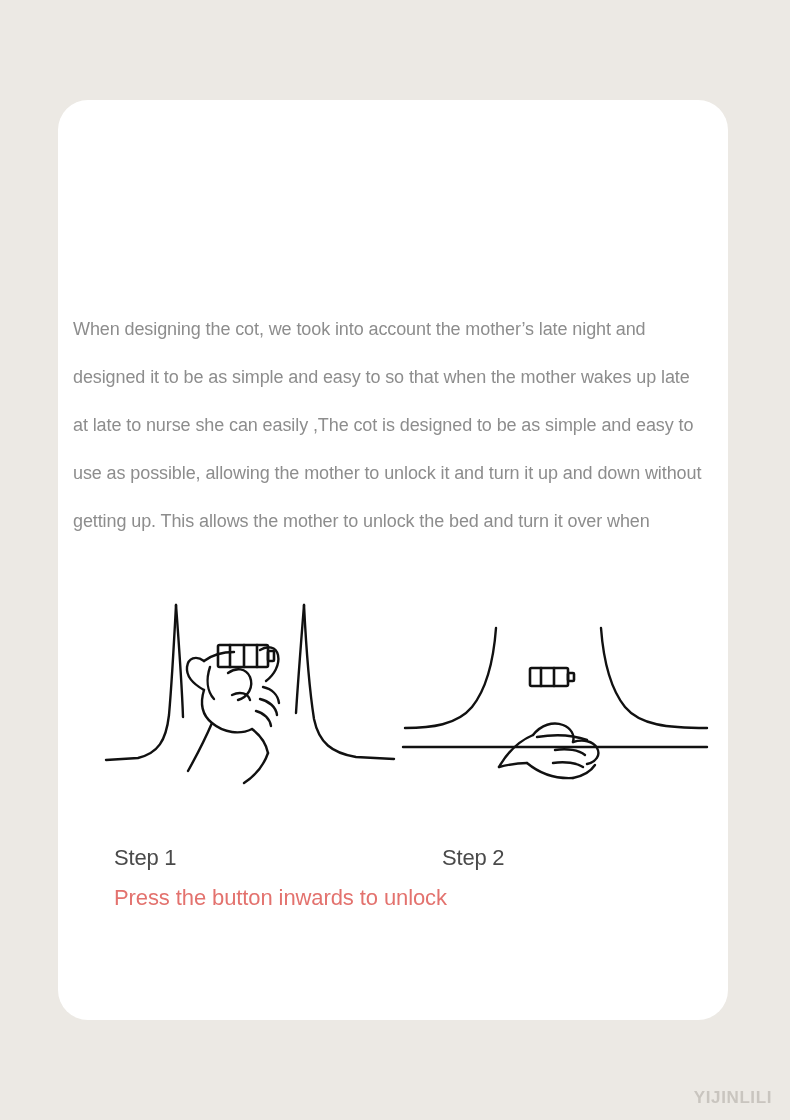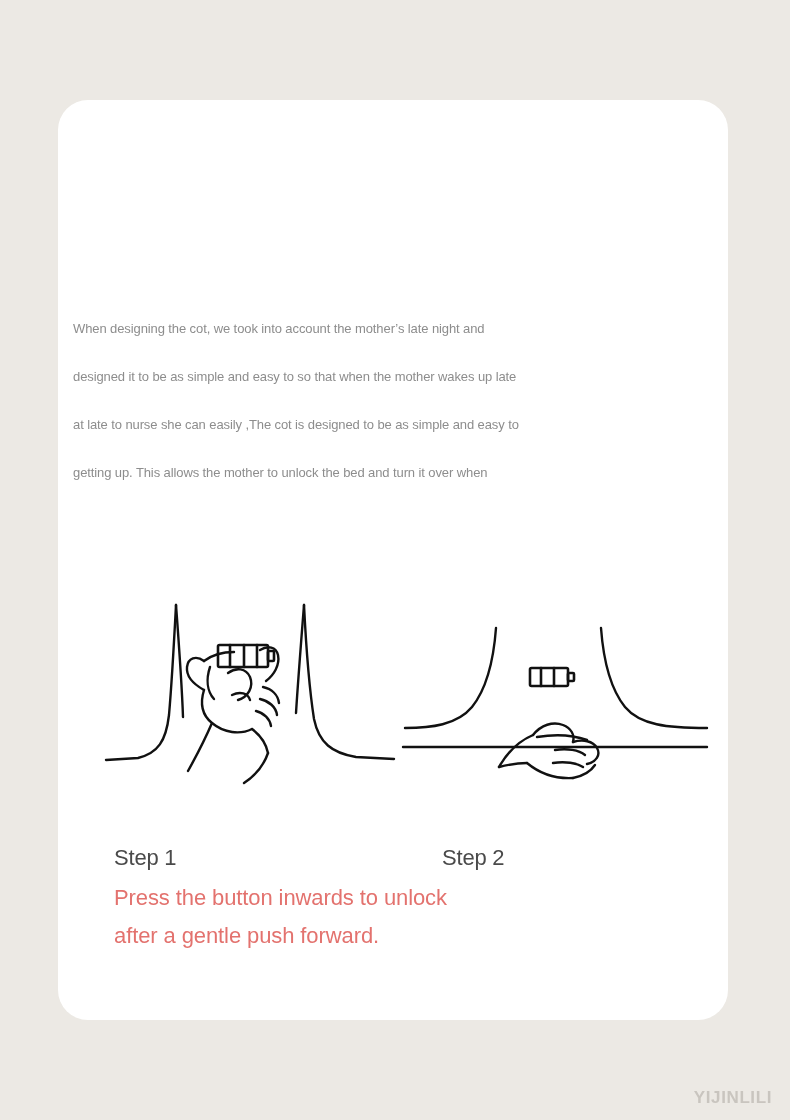--- a/index.html
+++ b/index.html
@@ -47,21 +47,21 @@
     white-space: nowrap;
   }
 
   
   .para {
     position: absolute;
     left: 73px;
     top: 305px;
     width: 672px;
     color: #8d8d8d;
-    font-size: 13px;
+    font-size: 18px;
     letter-spacing: -0.1px;
   }
   .para .pline {
     height: 48px;
     line-height: 48px;
     white-space: nowrap;
   }
 
   
   .illus-row {
@@ -129,20 +129,21 @@
 
 <div id="page">
 
   <div class="card"></div>
 
 
   <div class="para">
     <div class="pline">When designing the cot, we took into account the mother’s late night and</div>
     <div class="pline">designed it to be as simple and easy to so that when the mother wakes up late</div>
     <div class="pline">at late to nurse she can easily ,The cot is designed to be as simple and easy to</div>
+    <div class="pline">use as possible, allowing the mother to unlock it and turn it up and down without</div>
     <div class="pline">getting up. This allows the mother to unlock  the bed and turn it over when</div>
   </div>
 
   <div class="illus-row">
 
     <div class="illus one">
       <svg viewBox="0 0 300 205" xmlns="http://www.w3.org/2000/svg" fill="none" stroke="#111111" stroke-width="2.4" stroke-linecap="round" stroke-linejoin="round">
 
         <path d="M76 10 C 74 48, 72 86, 69 120 C 66 146, 58 158, 38 163 L 6 165"></path>
         <path d="M76 10 C 79 50, 82 92, 83 122"></path>
@@ -208,21 +209,20 @@
     </div>
 
   </div>
 
   <div class="steps">
 
     <div class="step s1">
       <div class="step-title">Step 1</div>
       <div class="step-lines">
         <div class="sline">Press the button inwards to unlock</div>
-        <div class="sline">after a gentle push forward.</div>
       </div>
     </div>
 
     <div class="step s2">
       <div class="step-title">Step 2</div>
     </div>
 
   </div>
 
   <div class="watermark">YIJINLILI</div>

